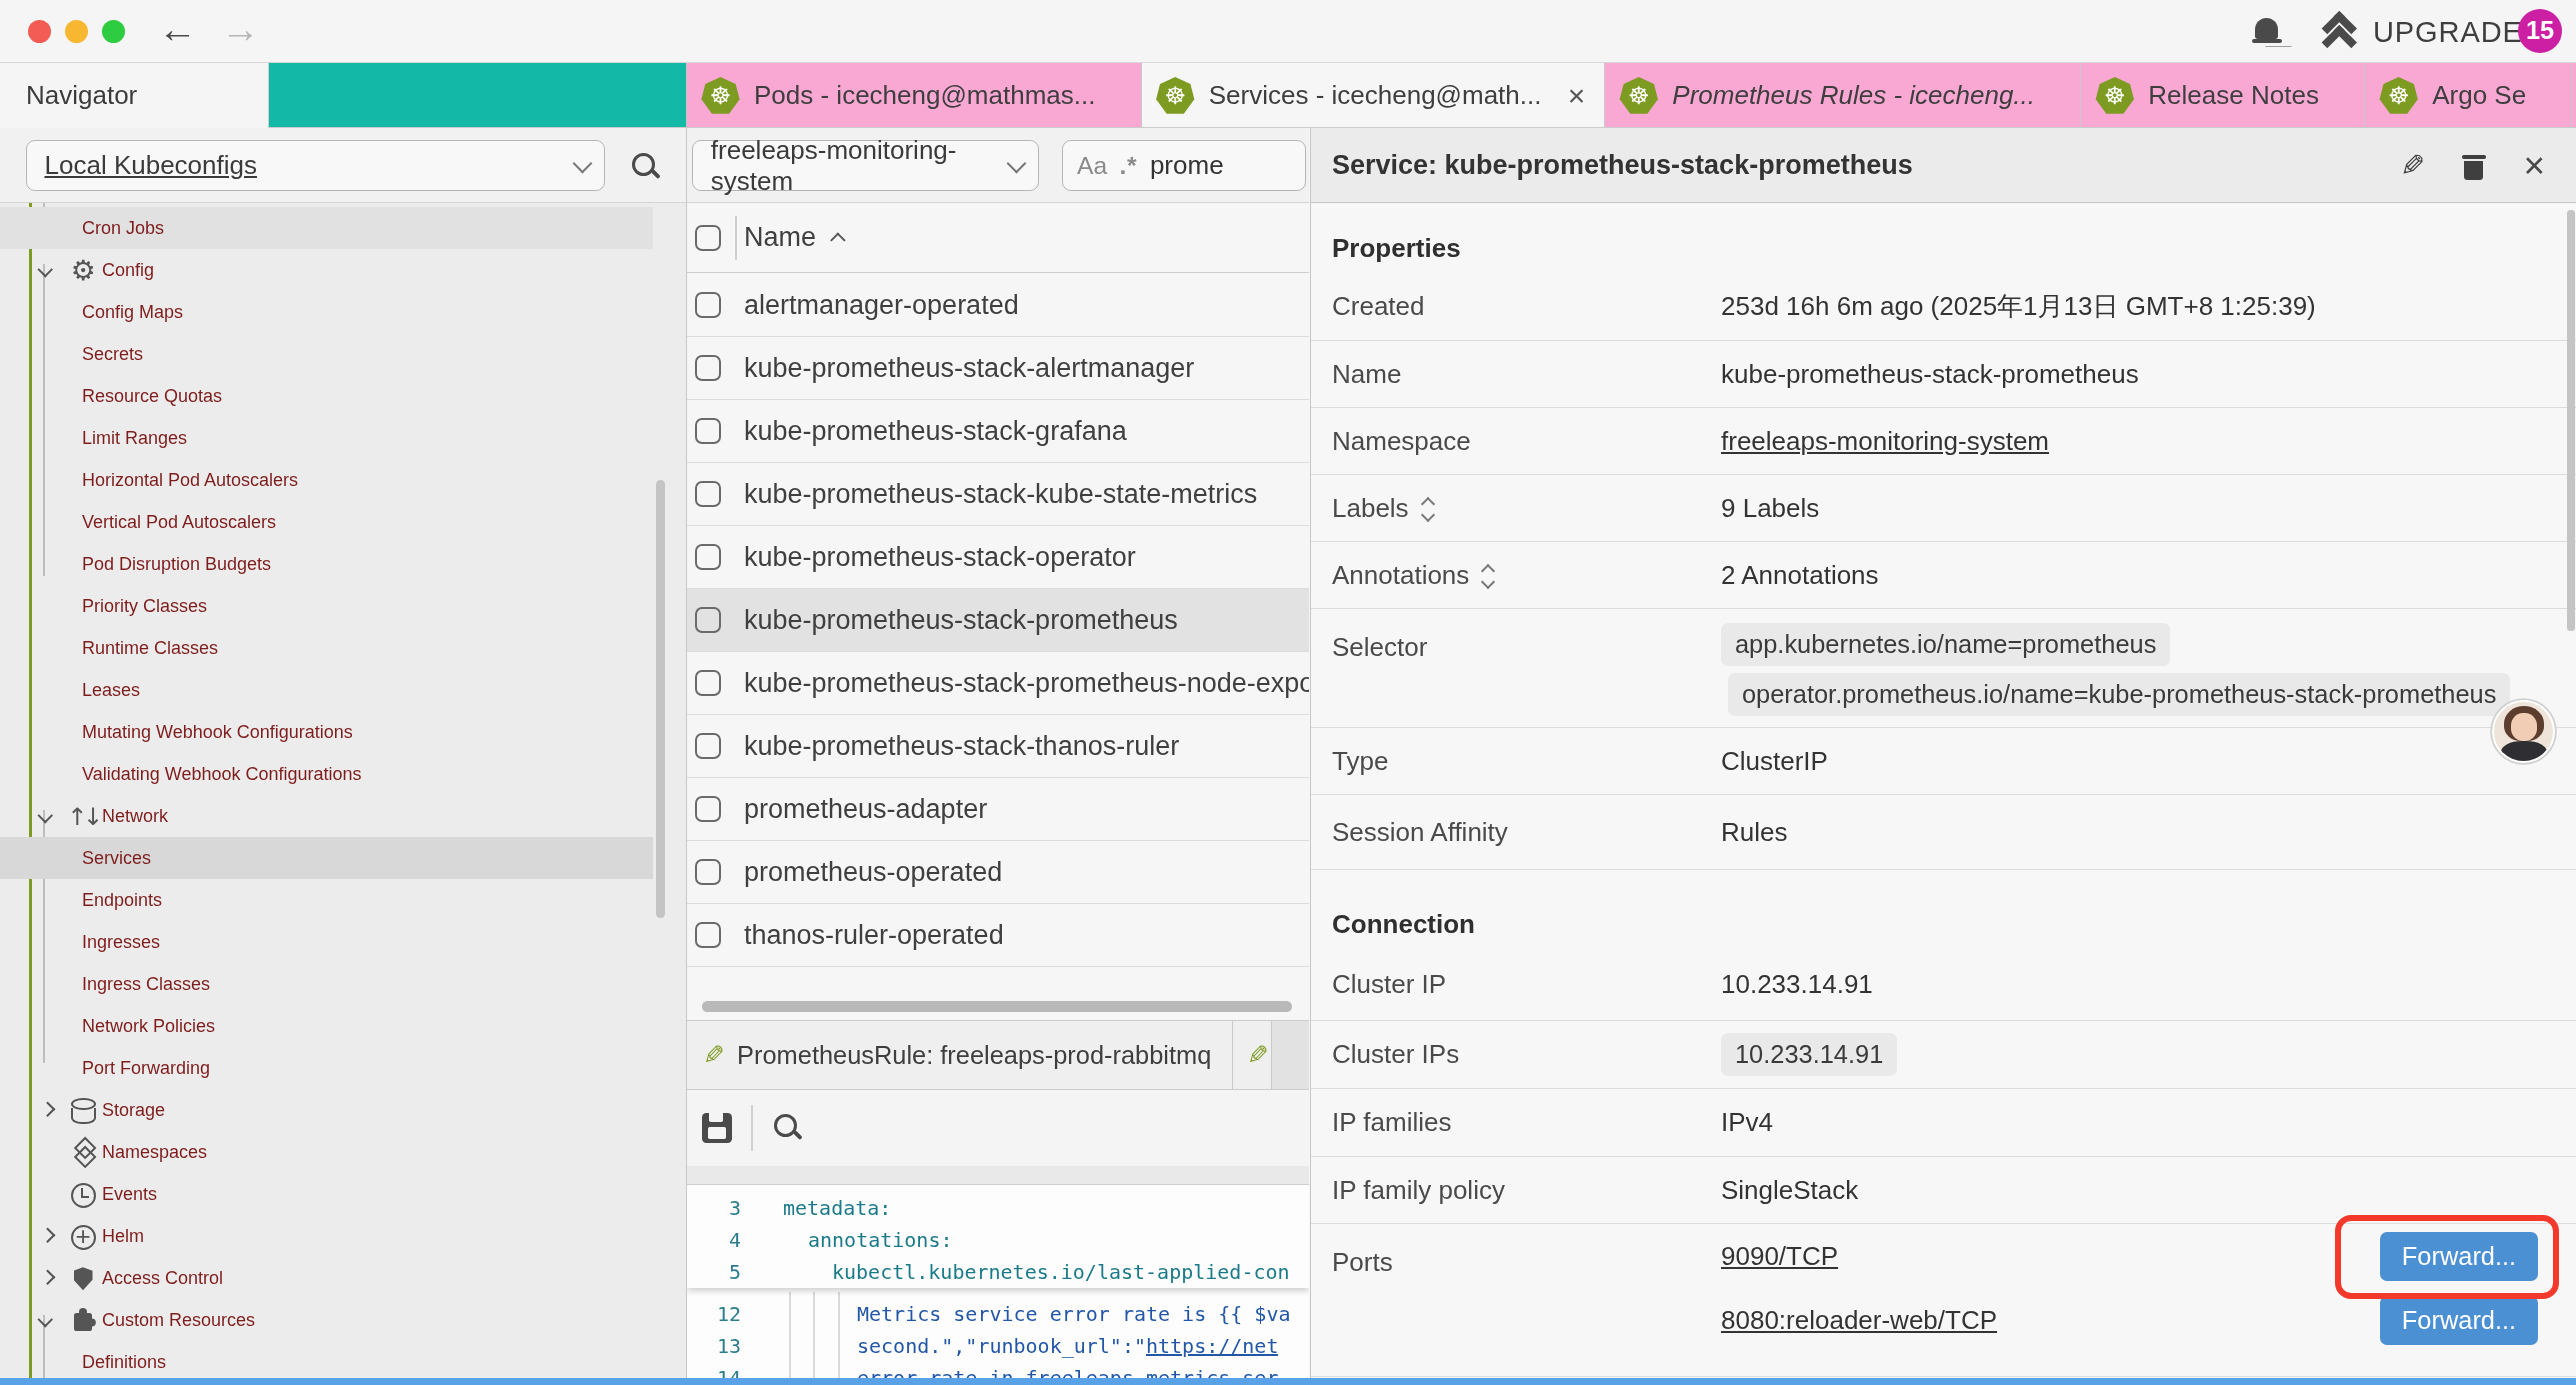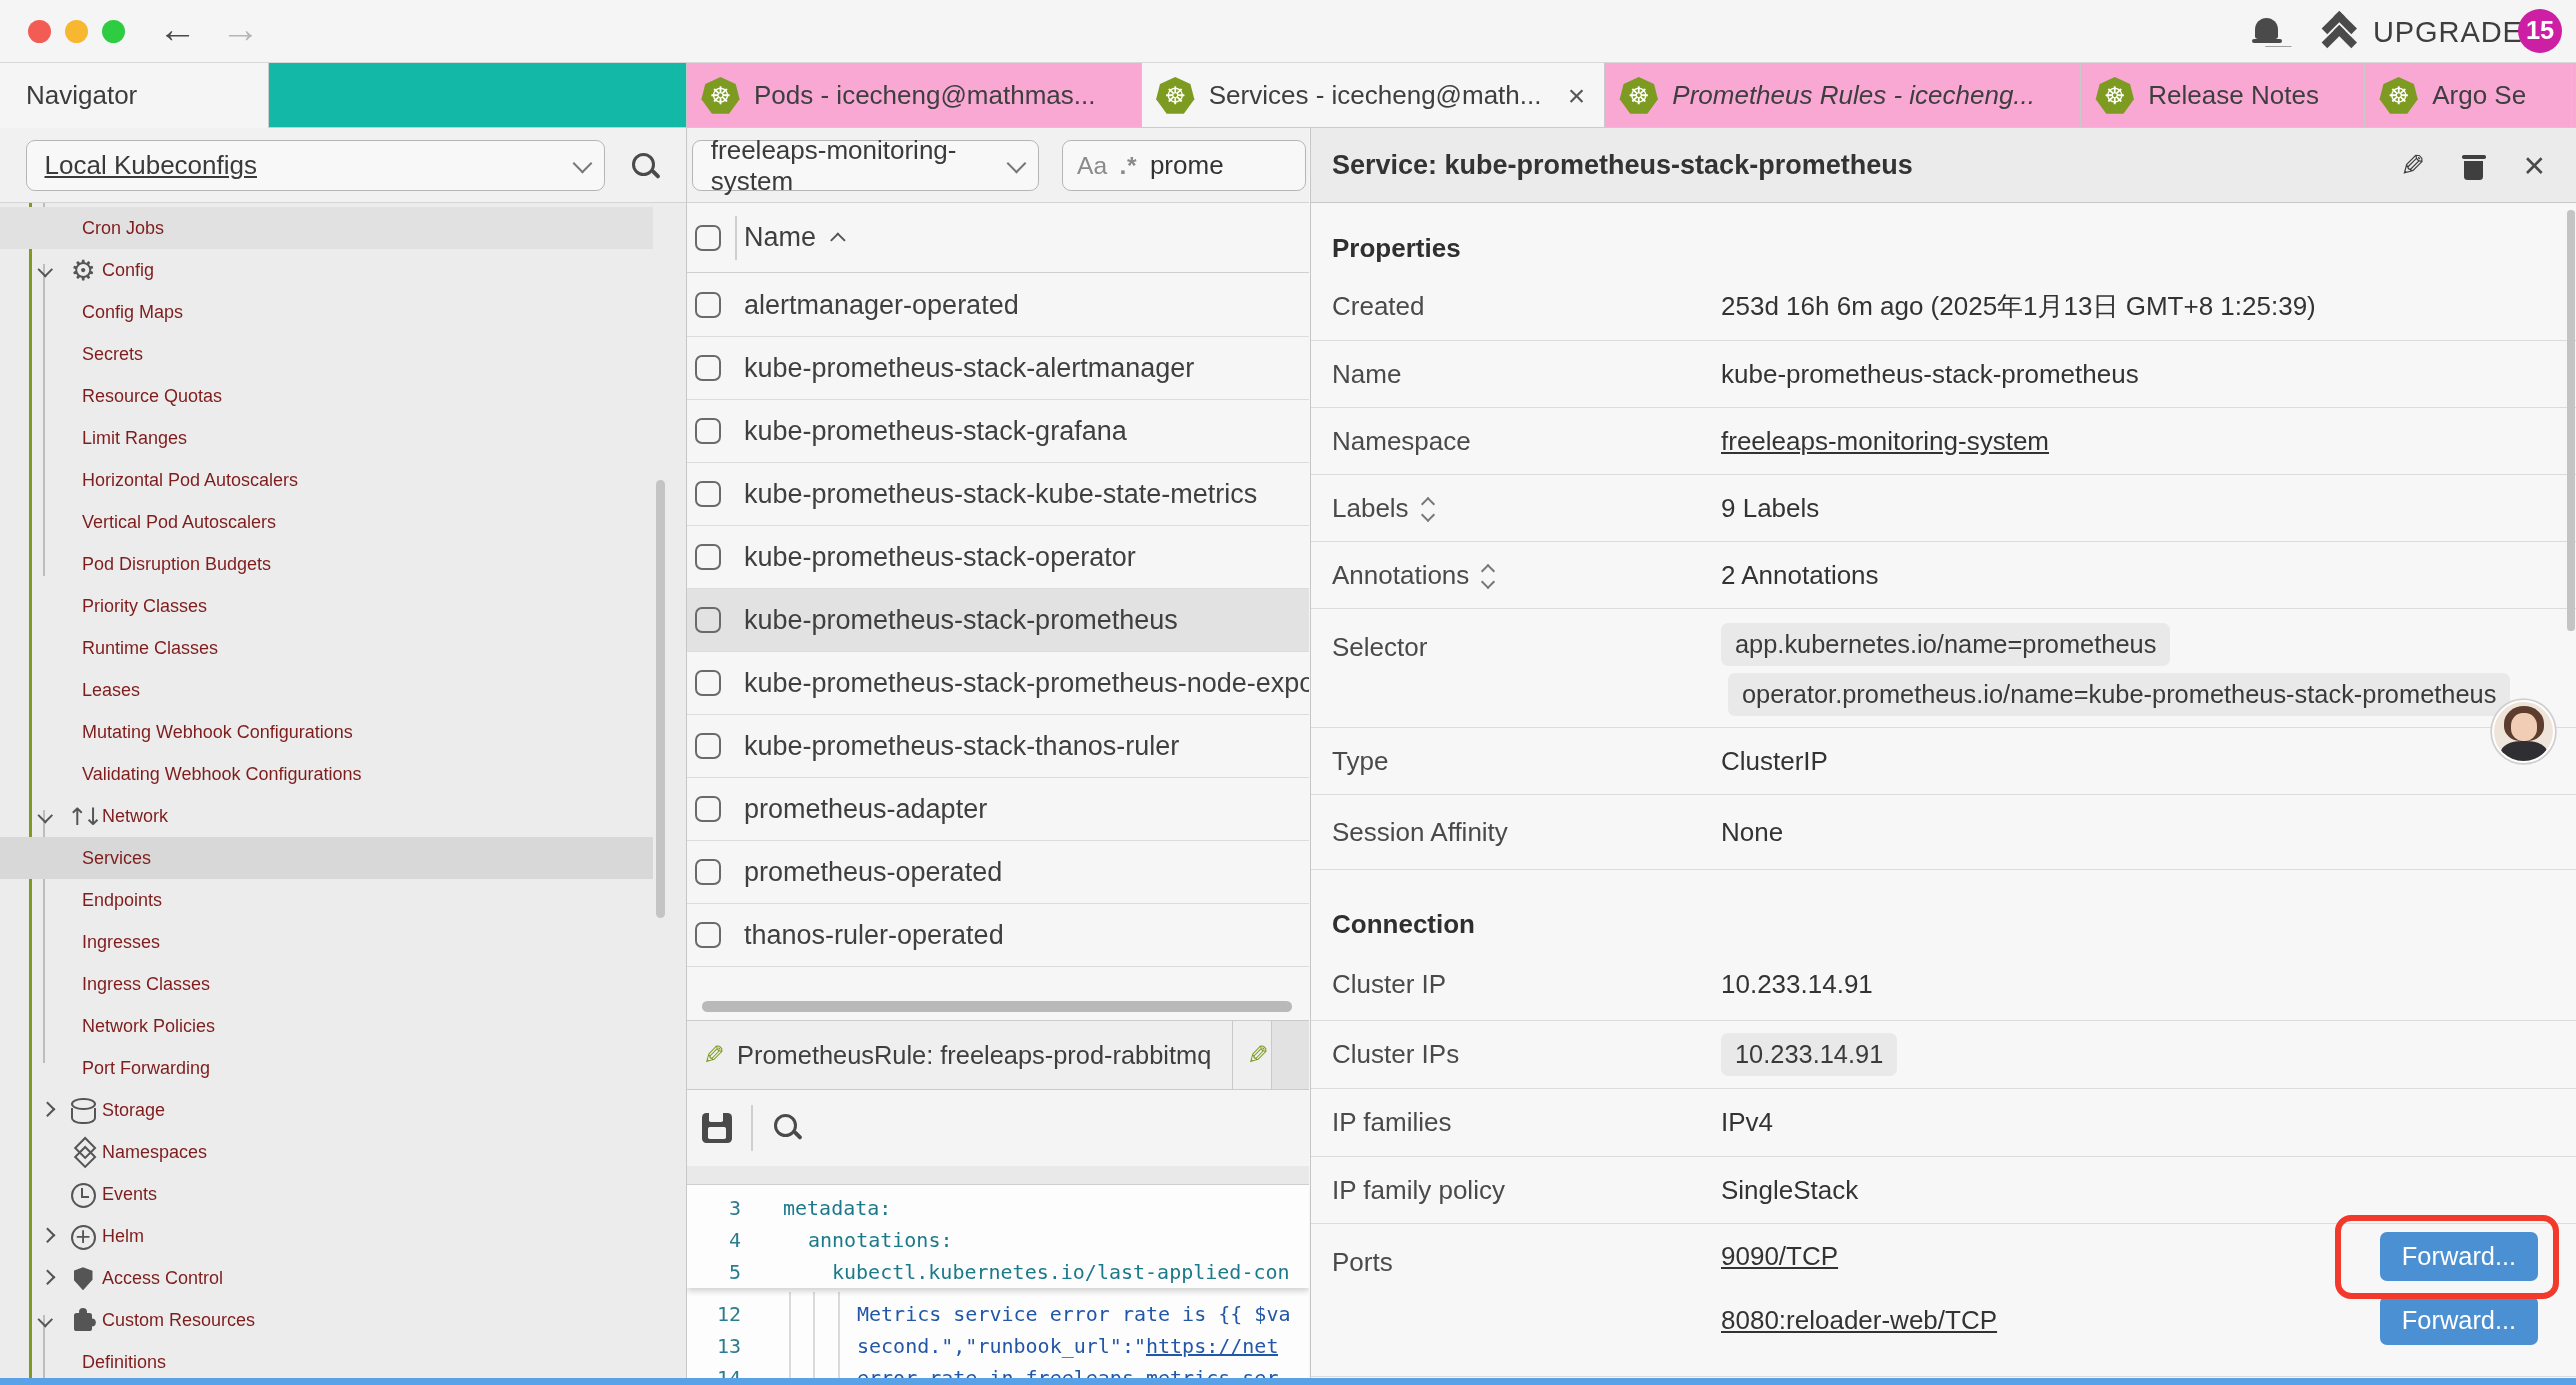--- a/index.html
+++ b/index.html
@@ -575,21 +575,21 @@
           <span class="kbadge">app.kubernetes.io/name=prometheus</span>
           <span class="kbadge">operator.prometheus.io/name=kube-prometheus-stack-prometheus</span>
         </span>
       </div>
       <div class="drow h76">
         <span class="dlabel">Type</span>
         <span class="dvalue">ClusterIP</span>
       </div>
       <div class="drow h86">
         <span class="dlabel">Session Affinity</span>
-        <span class="dvalue">None</span>
+        <span class="dvalue">Rules</span>
       </div>
 
       <div class="gap-row"></div>
       <div class="sec-heading" style="padding-top:0;height:39px;">Connection</div>
 
       <div class="drow h83">
         <span class="dlabel">Cluster IP</span>
         <span class="dvalue">10.233.14.91</span>
       </div>
       <div class="drow h77">

